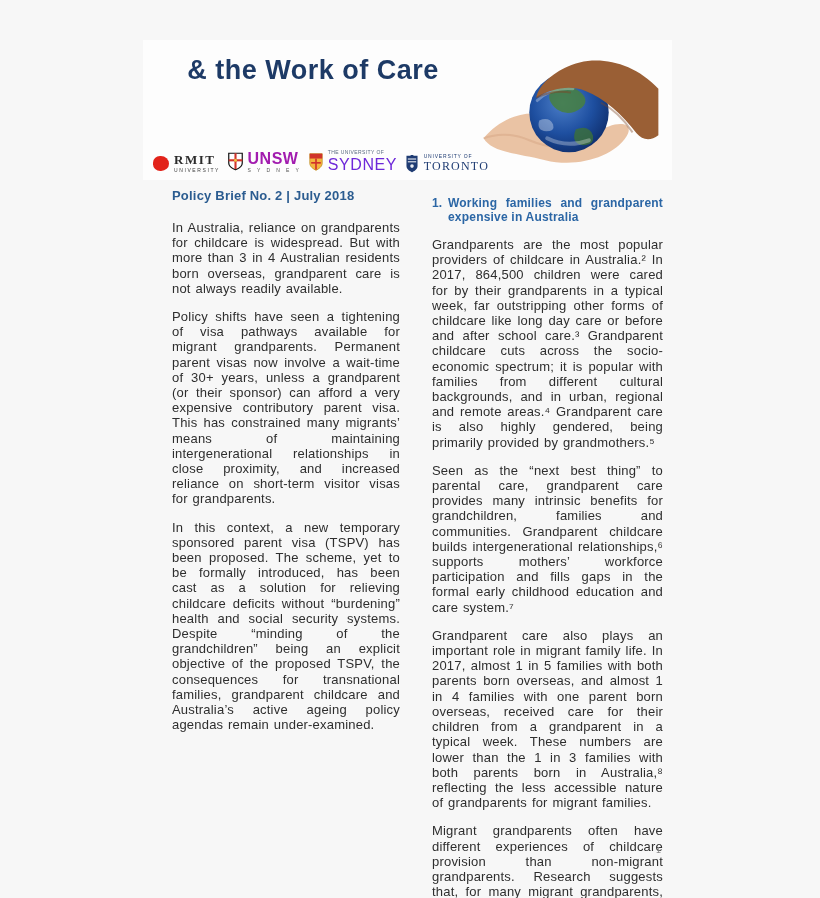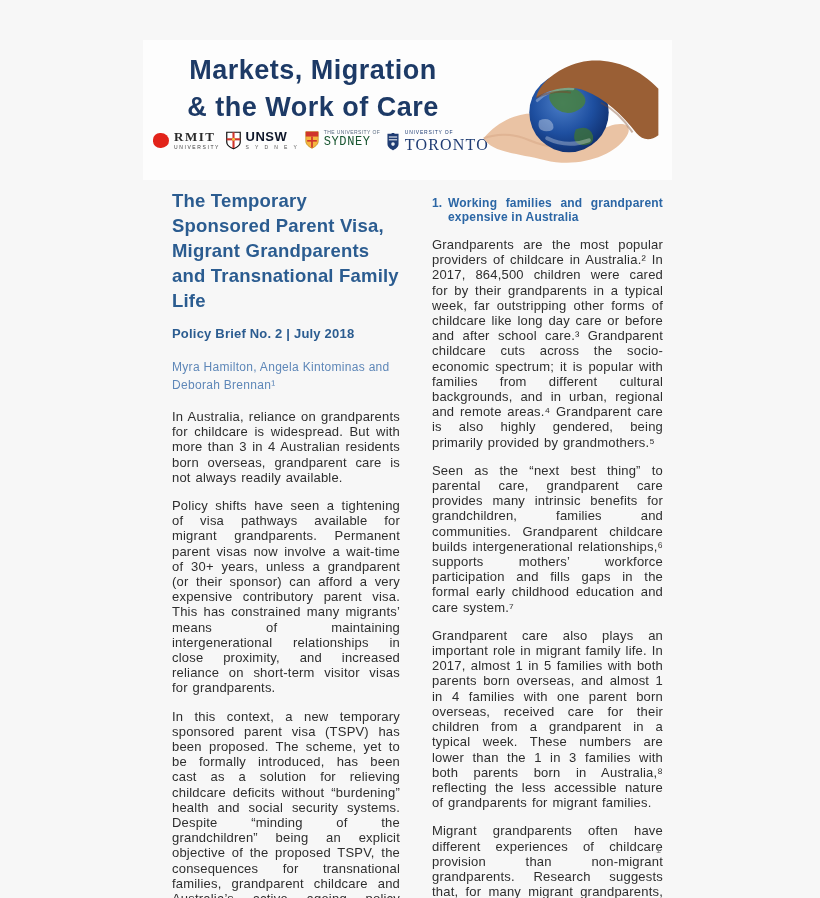--- a/index.html
+++ b/index.html
@@ -18,33 +18,33 @@
     background: #fdfdfd;
   }
   .banner-title {
     position: absolute; left: 18px; top: 12px; width: 304px;
     text-align: center;
     color: #1d3a66; font-weight: bold;
     font-size: 27px; line-height: 37px; letter-spacing: 0.5px;
   }
   .logos {
     position: absolute; left: 10px; top: 90px; width: 336px; height: 44px;
-    display: flex; align-items: flex-start; justify-content: space-between;
+    display: flex; align-items: flex-end; justify-content: space-between;
   }
   .logo { display: flex; align-items: center; gap: 5px; }
   .logo-col { display: flex; flex-direction: column; line-height: 1.15; }
   .rmit-mark { width: 16px; height: 15px; background: #e2231a; border-radius: 46% 54% 52% 48%; }
   .rmit-name { font-family: "Liberation Serif", serif; font-weight: bold; font-size: 13px; color: #2b2b2b; letter-spacing: 1.5px; }
   .rmit-sub { font-size: 5px; letter-spacing: 1.6px; color: #3c3c3c; }
-  .unsw-name { font-weight: bold; font-size: 13px; color: #0f172a; letter-spacing: 0.5px; }
+  .unsw-name { font-weight: bold; font-size: 16px; color: #a21caf; letter-spacing: 0.5px; }
   .unsw-sub { font-size: 5px; letter-spacing: 2.4px; color: #555; text-align: center; }
   .uni-top { font-size: 5px; letter-spacing: 0.4px; color: #5a6b80; }
-  .usyd-name { font-family: Liberation Mono, monospace; font-size: 12px; color: #14532d; letter-spacing: 0.6px; }
+  .usyd-name { font-family: Liberation Sans, sans-serif; font-size: 16px; color: #6d28d9; letter-spacing: 0.6px; }
   .utor-top { font-size: 5px; letter-spacing: 0.8px; color: #1f3c73; }
-  .utor-name { font-family: "Liberation Serif", serif; font-size: 16px; color: #1f3c73; letter-spacing: 1.2px; }
+  .utor-name { font-family: "Liberation Serif", serif; font-size: 12px; color: #1f3c73; letter-spacing: 1.2px; }
   .hands-svg { position: absolute; left: 338px; top: 1px; }
 
   
   .col { position: absolute; }
   .col-left  { left: 172px; top: 188px; width: 228px; }
   .col-right { left: 432px; top: 196px; width: 231px; }
 
   .doc-title {
     margin: 0 0 13px 0;
     color: #2b5c90; font-weight: bold;
@@ -77,21 +77,20 @@
     color: #8a8a8a; font-size: 9px;
   }
 </style>
 </head>
 <body>
 
 <div class="page">
 
   <div class="banner">
     <div class="banner-title">
-      <div>Markets, Migration</div>
       <div>&amp; the Work of Care</div>
     </div>
 
     <div class="logos">
       <div class="logo">
         <div class="rmit-mark"></div>
         <div class="logo-col">
           <span class="rmit-name">RMIT</span>
           <span class="rmit-sub">UNIVERSITY</span>
         </div>
@@ -157,23 +156,21 @@
       <path d="M66,98 q20,10 42,2" fill="none" stroke="#ffffff" stroke-width="4" opacity="0.3" stroke-linecap="round"></path>
       <path d="M56,60 q14,-14 36,-12" fill="none" stroke="#ffffff" stroke-width="3" opacity="0.3" stroke-linecap="round"></path>
 
       <path d="M178,48 C150,18 110,13 84,27 C68,35 57,46 55,57 C70,48 88,44 104,50 C124,58 142,74 156,93 C162,100 170,101 178,95 Z" fill="#9a5f35"></path>
       <path d="M55,57 C66,52 78,50 90,52" fill="none" stroke="#7c4726" stroke-width="2" opacity="0.5"></path>
       <path d="M120,62 C132,68 144,80 152,92" fill="none" stroke="#7c4726" stroke-width="2" opacity="0.4"></path>
     </svg>
   </div>
 
   <div class="col col-left">
-    <h1 class="doc-title">The Temporary Sponsored Parent Visa, Migrant Grandparents and Transnational Family Life</h1>
     <div class="doc-subtitle">Policy Brief No. 2 | July 2018</div>
-    <div class="doc-authors">Myra Hamilton, Angela Kintominas and Deborah Brennan¹</div>
     <p class="body-p">In Australia, reliance on grandparents for childcare is widespread. But with more than 3 in 4 Australian residents born overseas, grandparent care is not always readily available.</p>
     <p class="body-p">Policy shifts have seen a tightening of visa pathways available for migrant grandparents. Permanent parent visas now involve a wait-time of 30+ years, unless a grandparent (or their sponsor) can afford a very expensive contributory parent visa. This has constrained many migrants’ means of maintaining intergenerational relationships in close proximity, and increased reliance on short-term visitor visas for grandparents.</p>
     <p class="body-p">In this context, a new temporary sponsored parent visa (TSPV) has been proposed. The scheme, yet to be formally introduced, has been cast as a solution for relieving childcare deficits without “burdening” health and social security systems. Despite “minding of the grandchildren” being an explicit objective of the proposed TSPV, the consequences for transnational families, grandparent childcare and Australia’s active ageing policy agendas remain under-examined.</p>
   </div>
 
   <div class="col col-right">
     <div class="section-heading">
       <span class="num">1.</span>
       <span class="htext">Working families and grandparent expensive in Australia</span>
     </div>

